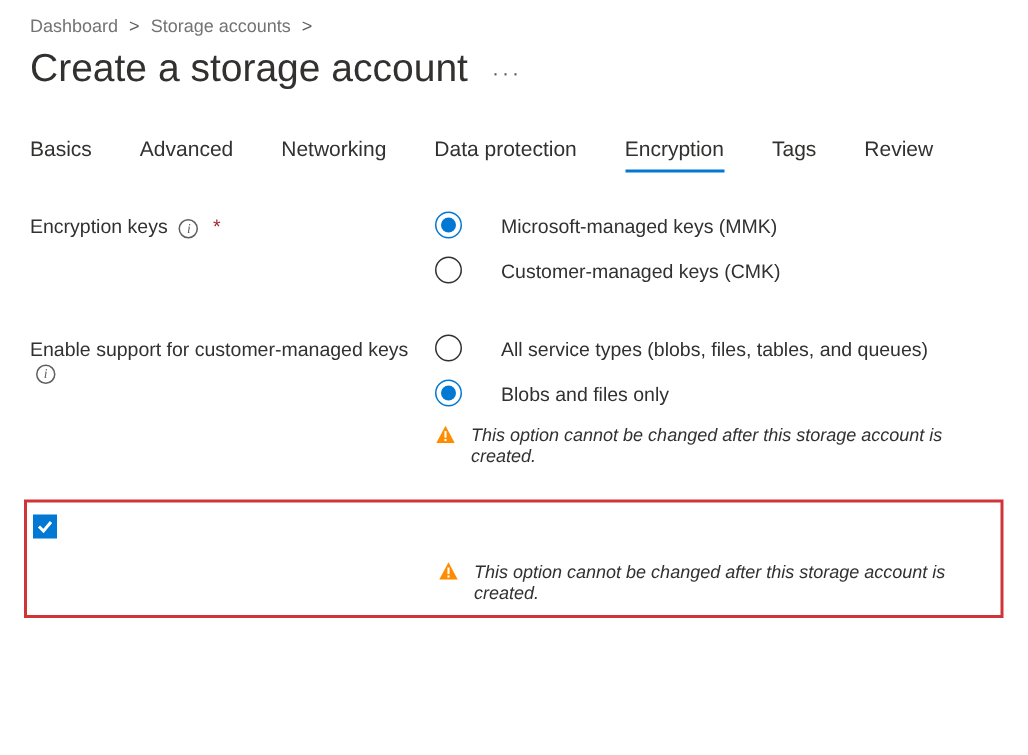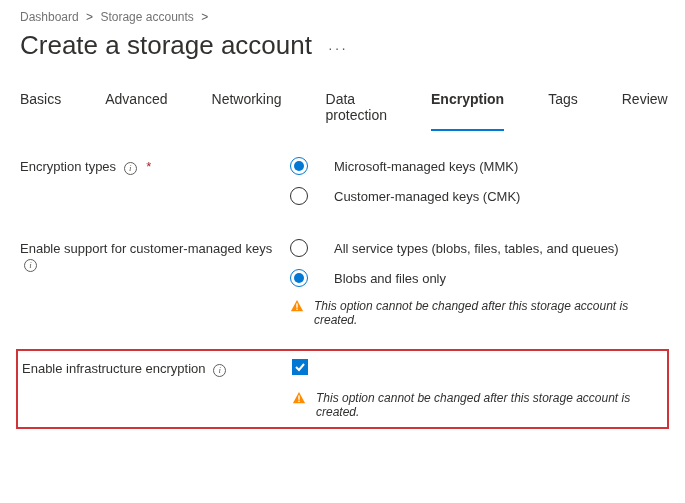--- a/index.html
+++ b/index.html
@@ -11,23 +11,23 @@
     color: #323130;
     background: #fff;
     width: 685px;
   }
   .breadcrumb { font-size: 12px; color: #605e5c; margin-bottom: 4px; }
   .breadcrumb a { color: #737373; text-decoration: none; }
   .breadcrumb .sep { color: #605e5c; margin: 0 4px; }
   .page-title-row { display: flex; align-items: center; gap: 16px; }
   h1 { font-size: 26px; font-weight: 400; margin: 2px 0 24px; }
   .more-dots { color: #605e5c; font-size: 14px; letter-spacing: 2px; margin-top:-18px; cursor:pointer;}
-  .tabs { display: flex; gap: 44px; border-bottom: 0; margin-bottom: 28px; }
+  .tabs { display: flex; gap: 32px; border-bottom: 0; margin-bottom: 28px; }
   .tab { font-size: 14px; color: #323130; padding: 6px 0; cursor: pointer; position: relative; }
-  .tab.active { font-weight: 700; }
+  .tab.active { font-weight: 400; }
   .tab.active::after {
     content: ""; position: absolute; left: 0; right: 0; bottom: -2px;
     height: 2px; background: #0078d4;
   }
   .form-row { display: flex; align-items: flex-start; margin-bottom: 22px; }
   .label-col { width: 270px; padding-right: 10px; padding-top: 2px; font-size: 13px; color: #323130; }
   .control-col { flex: 1; }
   .info-icon {
     display: inline-flex; align-items: center; justify-content: center;
     width: 13px; height: 13px; border: 1px solid #605e5c; border-radius: 50%;
@@ -77,21 +77,21 @@
   <div class="tab">Advanced</div>
   <div class="tab">Networking</div>
   <div class="tab">Data protection</div>
   <div class="tab active">Encryption</div>
   <div class="tab">Tags</div>
   <div class="tab">Review</div>
 </div>
 
 <div class="form-row">
   <div class="label-col">
-    <span>Encryption types</span>
+    <span>Encryption keys</span>
     <span class="info-icon">i</span>
     <span class="required">*</span>
   </div>
   <div class="control-col">
     <div class="radio-line">
       <span class="radio-btn selected"></span>
       <span>Microsoft-managed keys (MMK)</span>
     </div>
     <div class="radio-line">
       <span class="radio-btn"></span>
@@ -120,24 +120,20 @@
         <rect x="7.2" y="5" width="1.6" height="5" fill="#fff"></rect>
         <rect x="7.2" y="11" width="1.6" height="1.6" fill="#fff"></rect>
       </svg>
       <span>This option cannot be changed after this storage account is created.</span>
     </div>
   </div>
 </div>
 
 <div class="highlight-box">
   <div class="form-row">
-    <div class="label-col">
-      <span>Enable infrastructure encryption</span>
-      <span class="info-icon">i</span>
-    </div>
     <div class="control-col">
       <span class="checkbox">
         <svg width="12" height="12" viewBox="0 0 12 12">
           <path d="M2 6 L5 9 L10 3" stroke="#fff" stroke-width="2" fill="none"></path>
         </svg>
       </span>
     </div>
   </div>
   <div class="warn-line">
     <svg class="warn-icon" width="14" height="14" viewBox="0 0 16 16">

